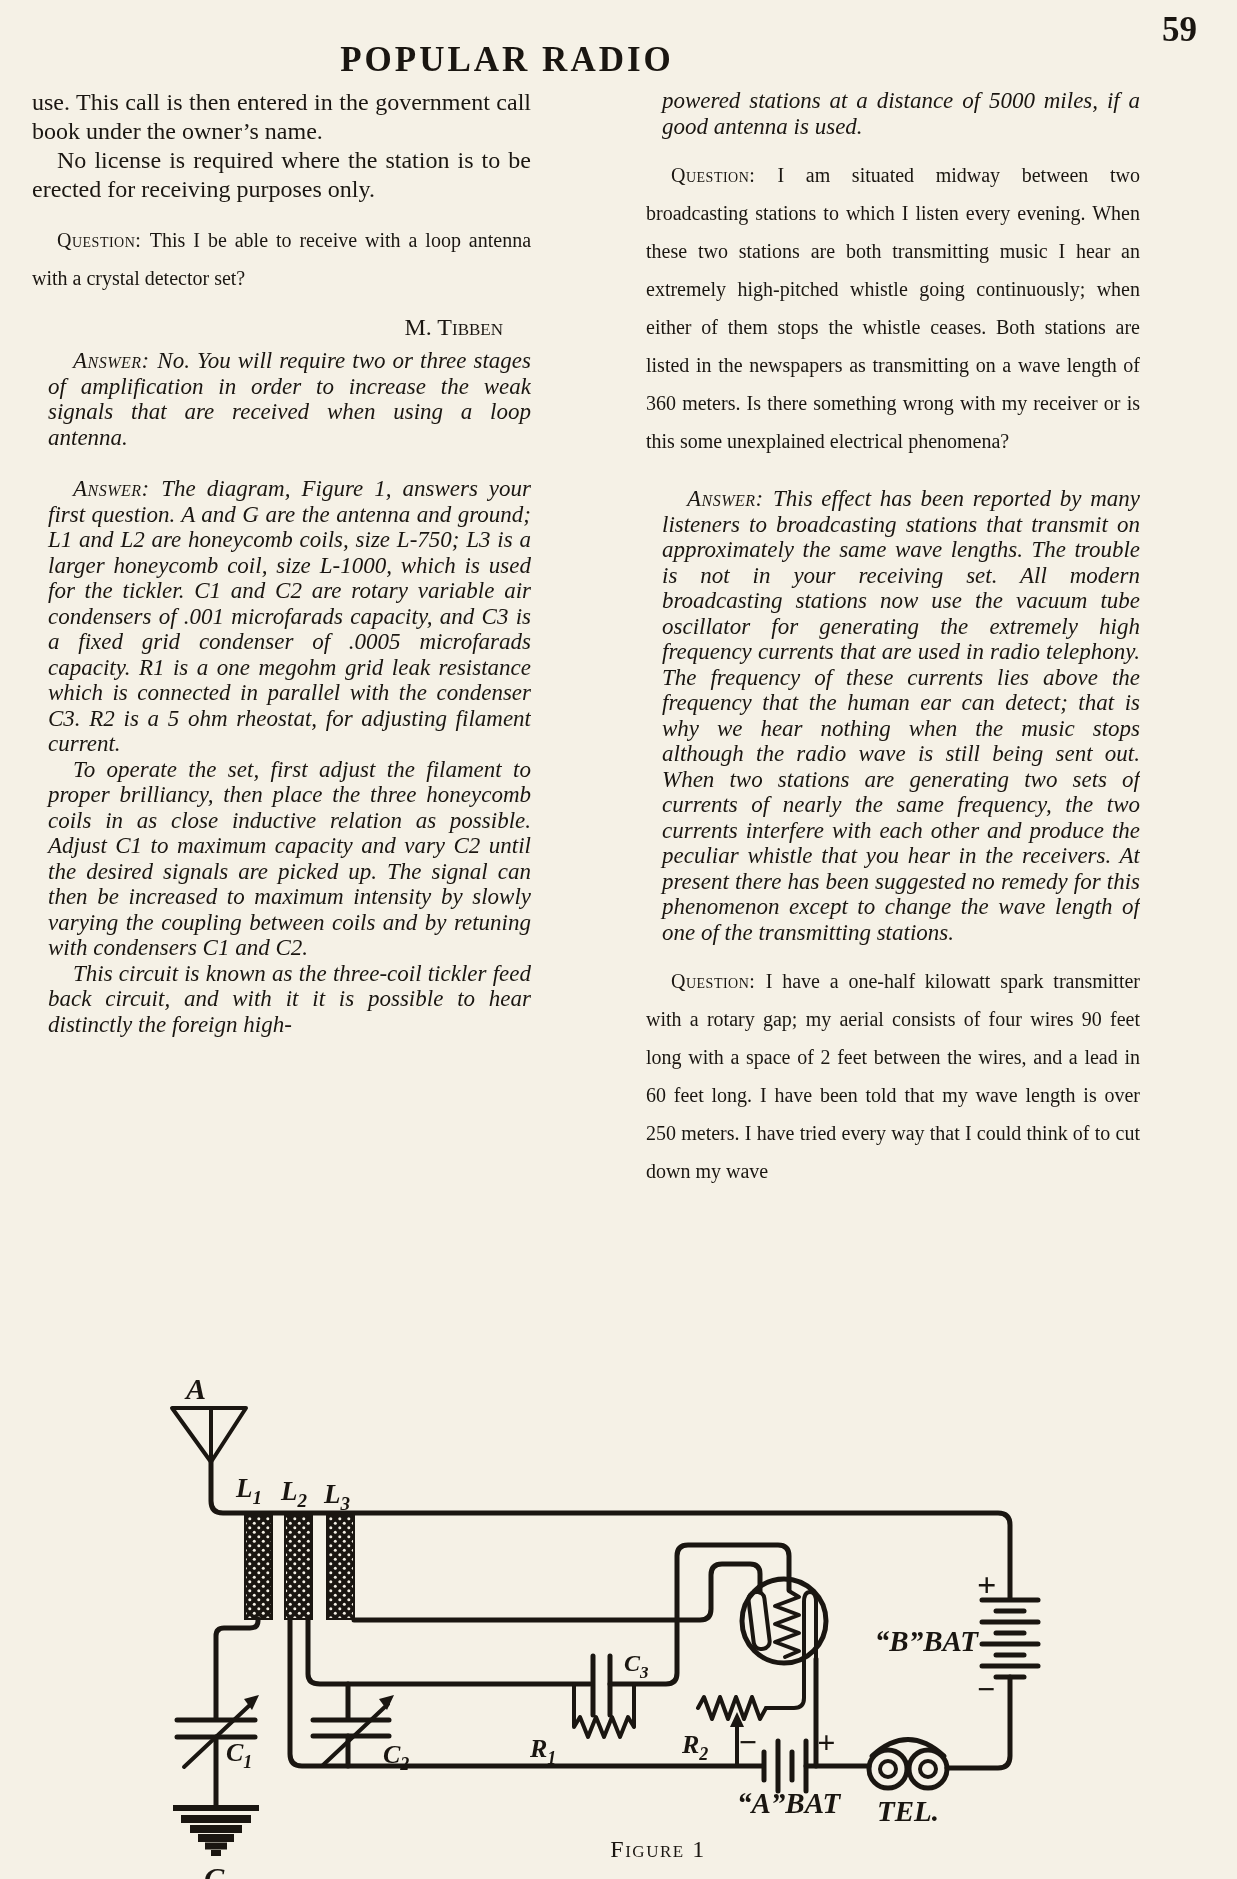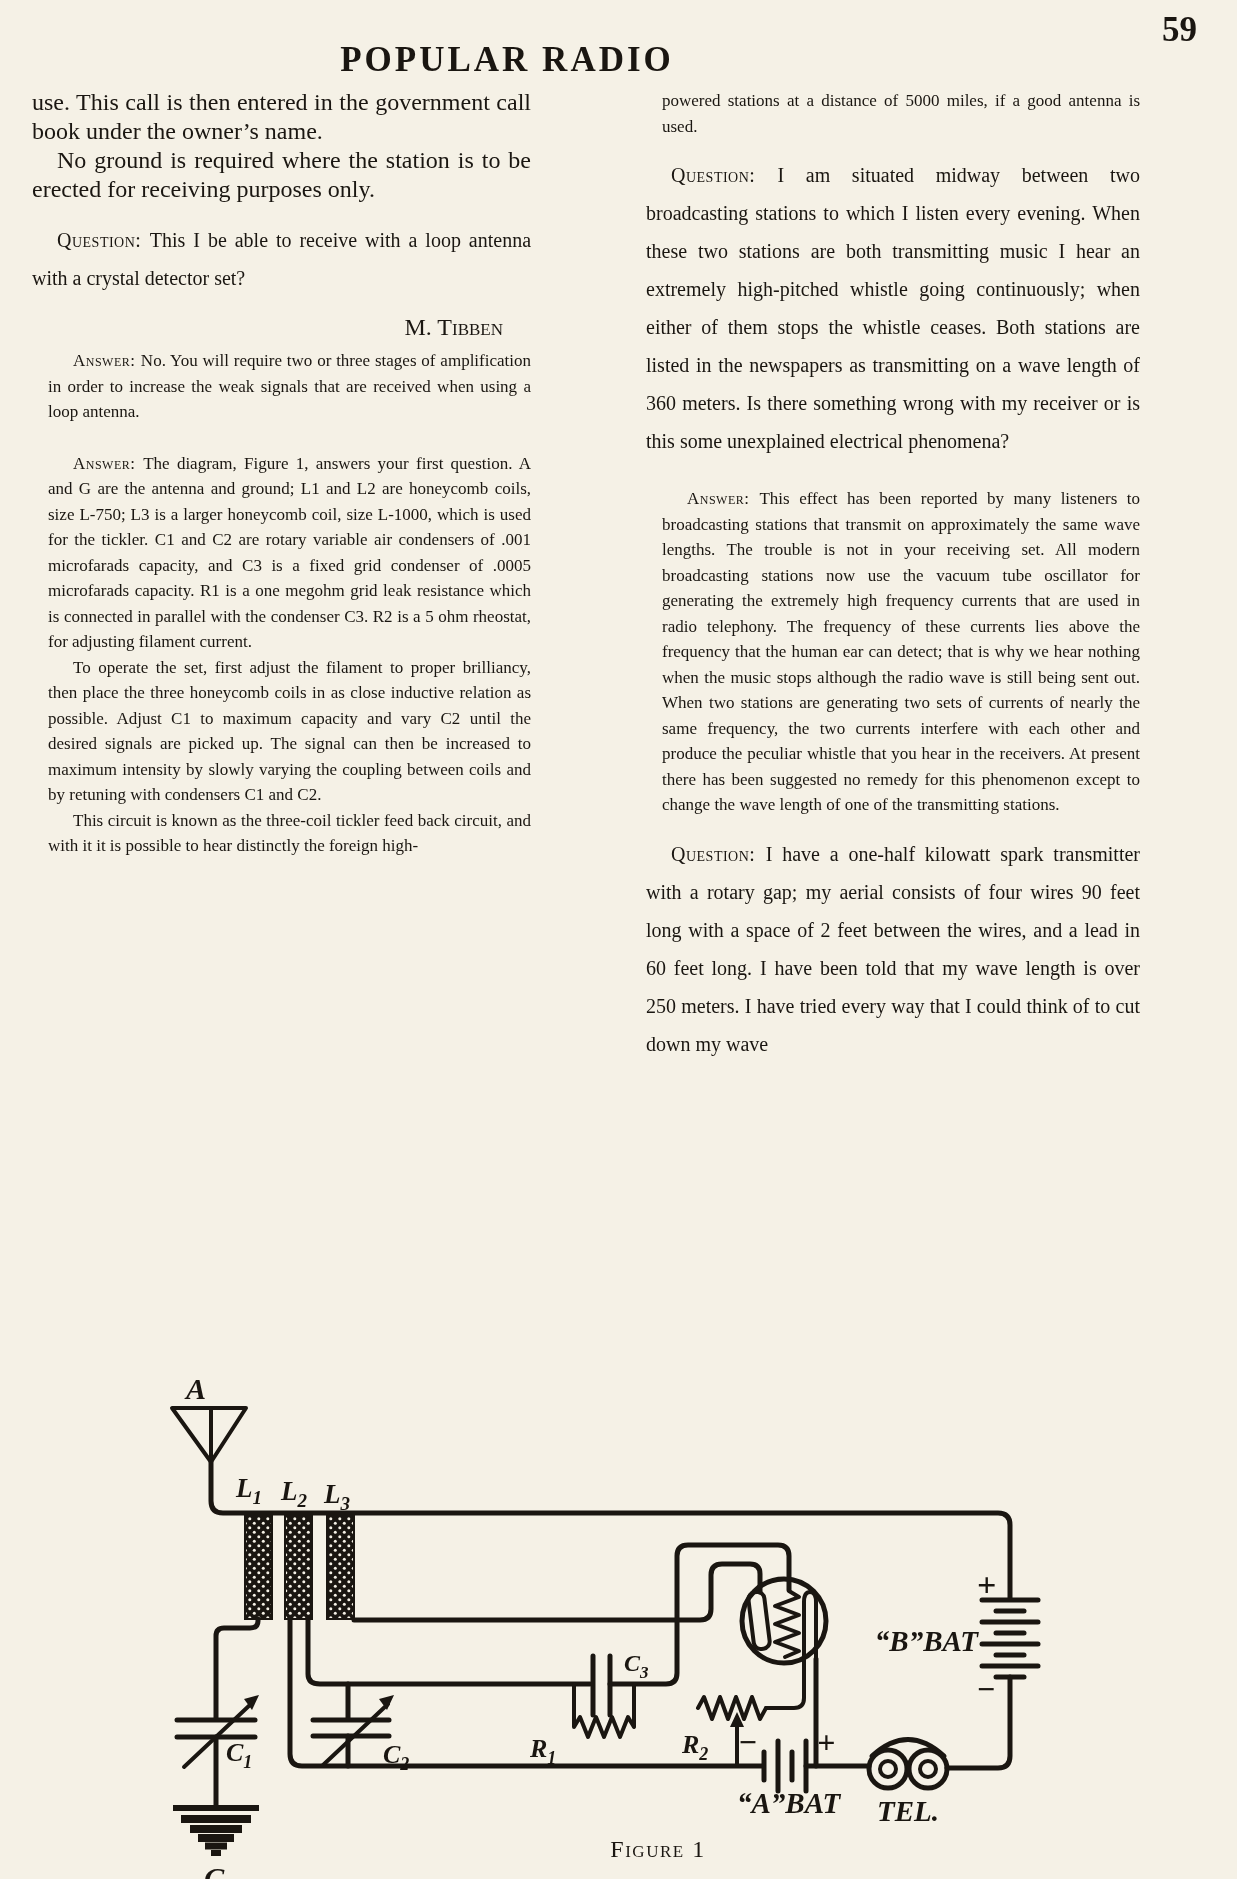--- a/index.html
+++ b/index.html
@@ -18,21 +18,21 @@
   }
   .pageno{
     position:absolute;top:10px;right:40px;
     font-size:35px;font-weight:bold;
   }
   .col{position:absolute;top:88px;overflow:hidden;}
   .col-left{left:32px;width:499px;height:1290px;}
   .col-right{left:646px;width:494px;height:1382px;}
   p{margin:0;text-align:justify;}
   .body{font-size:24px;line-height:29px;}
-  .a{font-size:17px;line-height:25.5px;padding-left:16px;}
+  .a{font-size:23px;line-height:25.5px;padding-left:16px;font-style:italic;}
   .q{font-size:20px;line-height:38px;}
   .indent{text-indent:25px;}
   .mt-q{margin-top:17px;margin-bottom:9px;}
   .mt-a{margin-top:26px;}
   .lead{font-variant:small-caps;letter-spacing:0.5px;}
   .lead:after{content:"\00a0";}
   .sig{
     font-variant:small-caps;font-size:24px;
     text-align:right;padding-right:28px;
     margin:17px 0 7px 0;
@@ -49,21 +49,21 @@
 </head>
 <body>
 
 <div class="page">
 
   <div class="masthead">POPULAR RADIO</div>
   <div class="pageno">59</div>
 
   <div class="col col-left">
     <p class="body"><span>use. This call is then entered in the government call book under the owner’s name.</span></p>
-    <p class="body indent"><span>No ground is required where the station is to be erected for receiving purposes only.</span></p>
+    <p class="body indent"><span>No license is required where the station is to be erected for receiving purposes only.</span></p>
 
     <p class="q indent mt-q"><span class="lead">Question:</span><span>This I be able to receive with a loop antenna with a crystal detector set?</span></p>
     <div class="sig">M. Tibben</div>
 
     <p class="a indent"><span class="lead">Answer:</span><span>No. You will require two or three stages of amplification in order to increase the weak signals that are received when using a loop antenna.</span></p>
 
 
     <p class="a indent mt-a"><span class="lead">Answer:</span><span>The diagram, Figure 1, answers your first question. A and G are the antenna and ground; L1 and L2 are honeycomb coils, size L-750; L3 is a larger honeycomb coil, size L-1000, which is used for the tickler. C1 and C2 are rotary variable air condensers of .001 microfarads capacity, and C3 is a fixed grid condenser of .0005 microfarads capacity. R1 is a one megohm grid leak resistance which is connected in parallel with the condenser C3. R2 is a 5 ohm rheostat, for adjusting filament current.</span></p>
     <p class="a indent"><span>To operate the set, first adjust the filament to proper brilliancy, then place the three honeycomb coils in as close inductive relation as possible. Adjust C1 to maximum capacity and vary C2 until the desired signals are picked up. The signal can then be increased to maximum intensity by slowly varying the coupling between coils and by retuning with condensers C1 and C2.</span></p>
     <p class="a indent"><span>This circuit is known as the three-coil tickler feed back circuit, and with it it is possible to hear distinctly the foreign high-</span></p>

